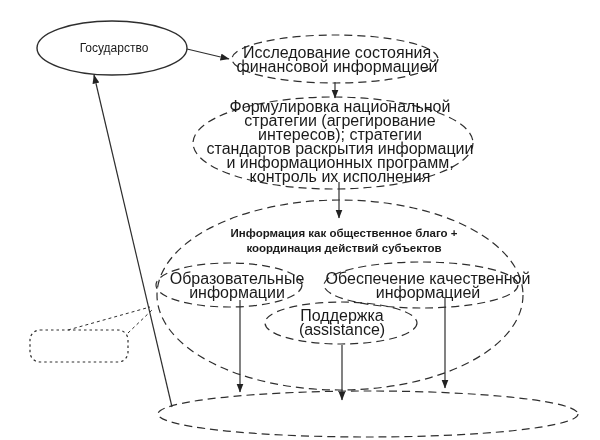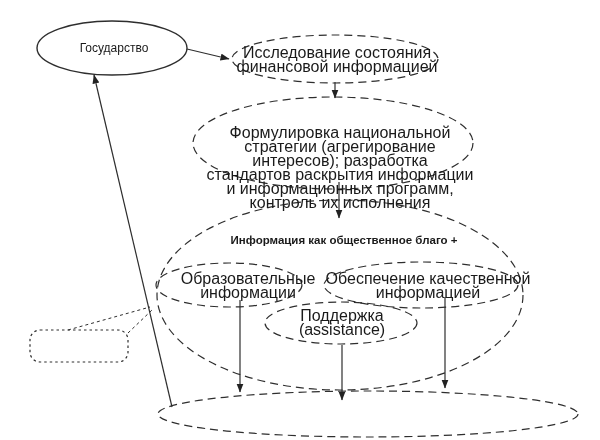--- a/index.html
+++ b/index.html
@@ -64,34 +64,35 @@
     <path d="M172,407 L94,75" stroke="var(--line)" stroke-width="1.2" fill="none" marker-end="url(#arrow)"></path>
   </svg>
 
   <div class="lbl big" style="left:114px;top:48px;">Государство</div>
 
   <div class="lbl" style="left:337px;top:60px;">
     <div>Исследование состояния</div>
     <div>финансовой информацией</div>
   </div>
 
-  <div class="lbl" style="left:340px;top:142px;margin-top:26px;">
+  <div class="lbl" style="left:340px;top:142px;">
     <div>Формулировка национальной</div>
     <div>стратегии (агрегирование</div>
-    <div>интересов); разработка</div>
+    <div>интересов); стратегии</div>
     <div>стандартов раскрытия информации</div>
     <div>и информационных программ,</div>
     <div>контроль их исполнения</div>
   </div>
 
   <div class="lbl bold" style="left:344px;top:240px;">
     <div>Информация как общественное благо +</div>
+    <div>координация действий субъектов</div>
   </div>
 
-  <div class="lbl" style="left:248px;top:286px;text-align:center;">
+  <div class="lbl" style="left:237px;top:286px;text-align:center;">
     <div>Образовательные</div>
     <div>информации</div>
   </div>
 
   <div class="lbl" style="left:428px;top:286px;">
     <div>Обеспечение качественной</div>
     <div>информацией</div>
   </div>
 
   <div class="lbl" style="left:342px;top:323px;">

